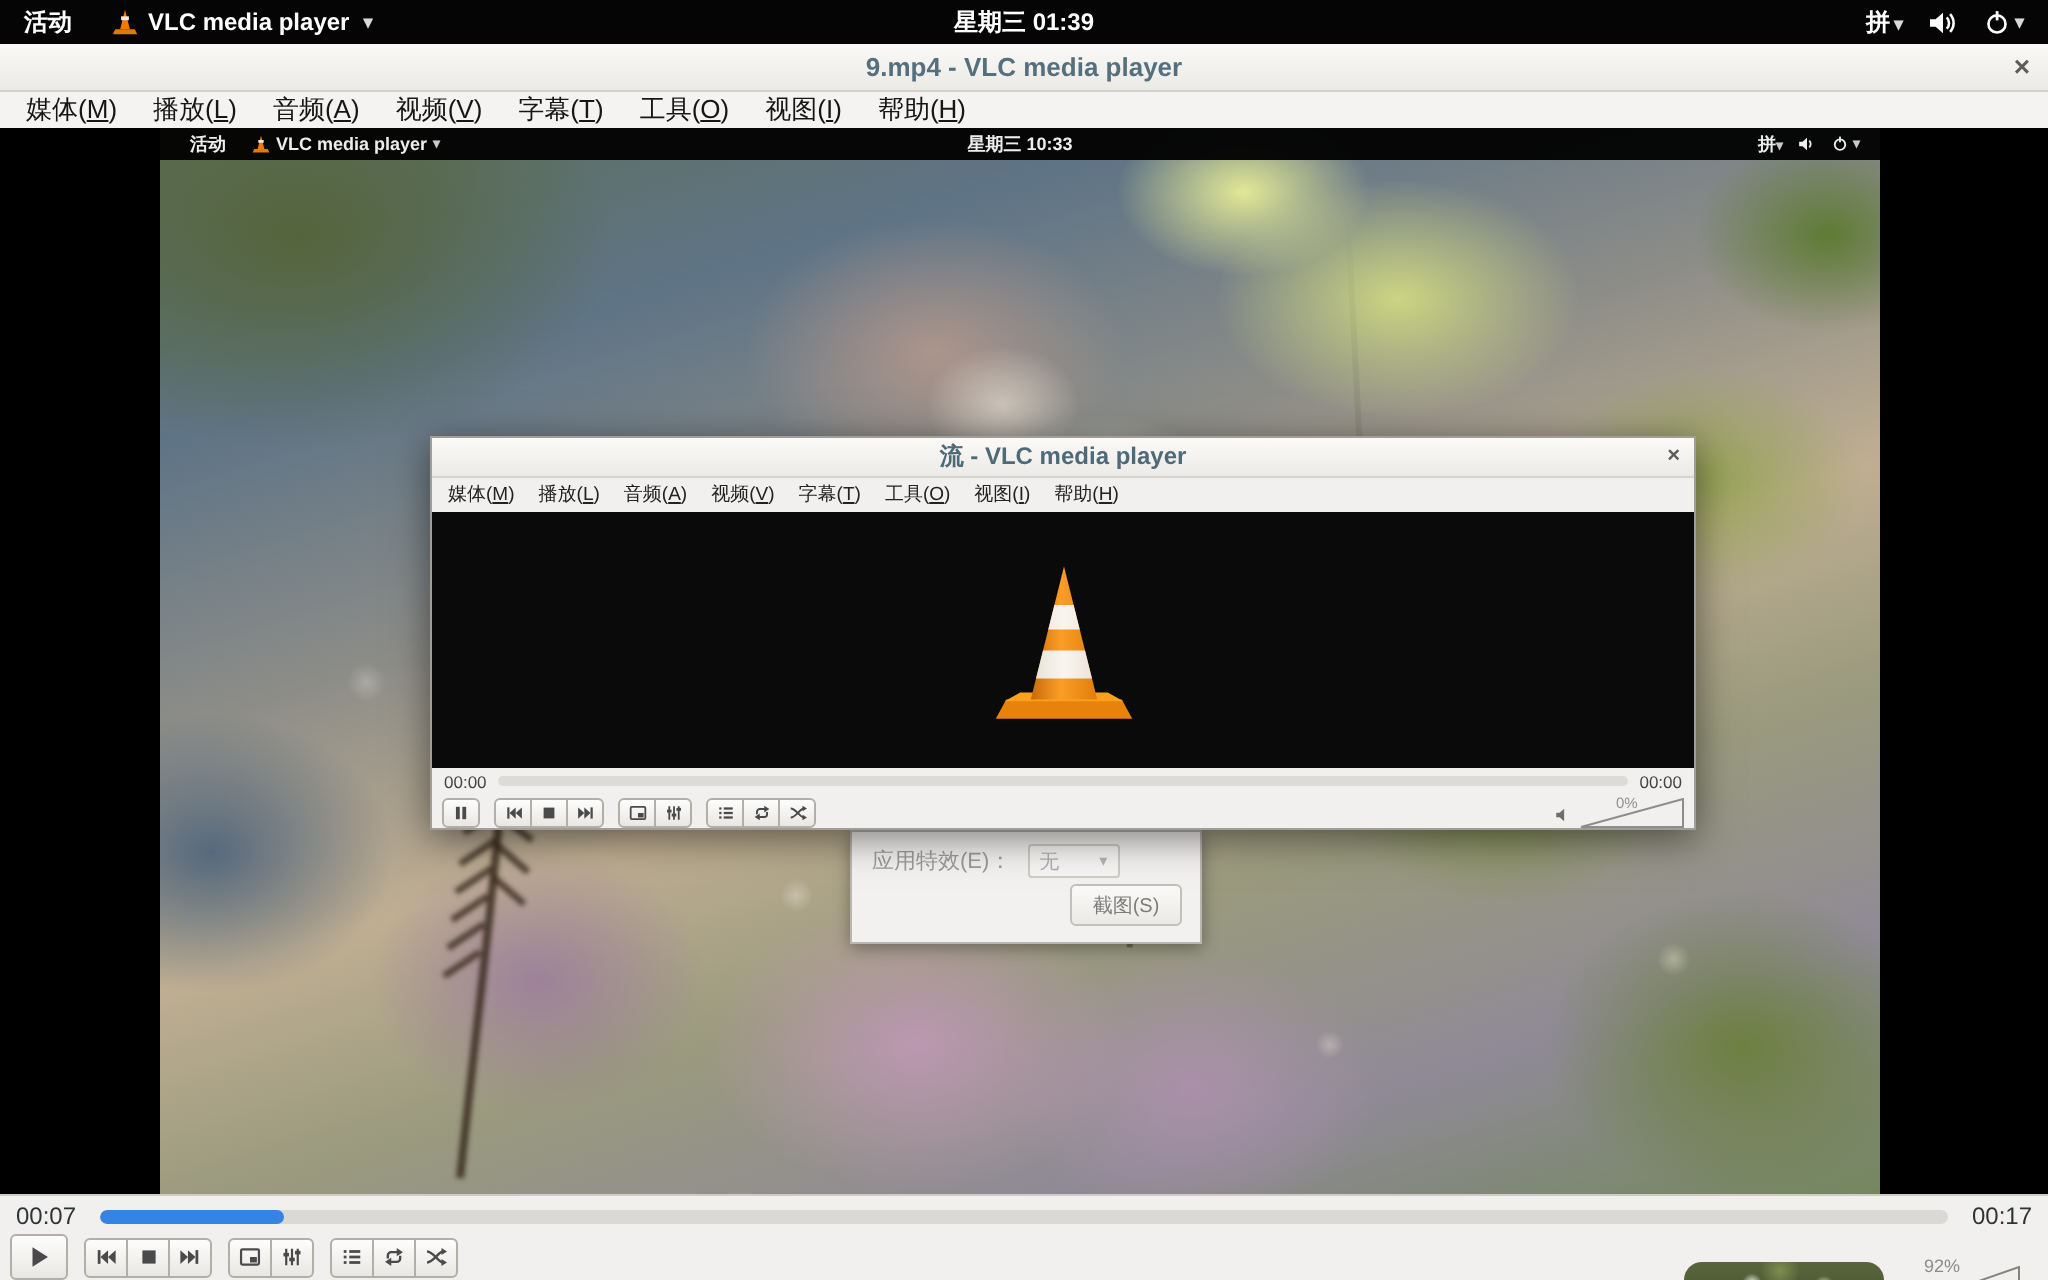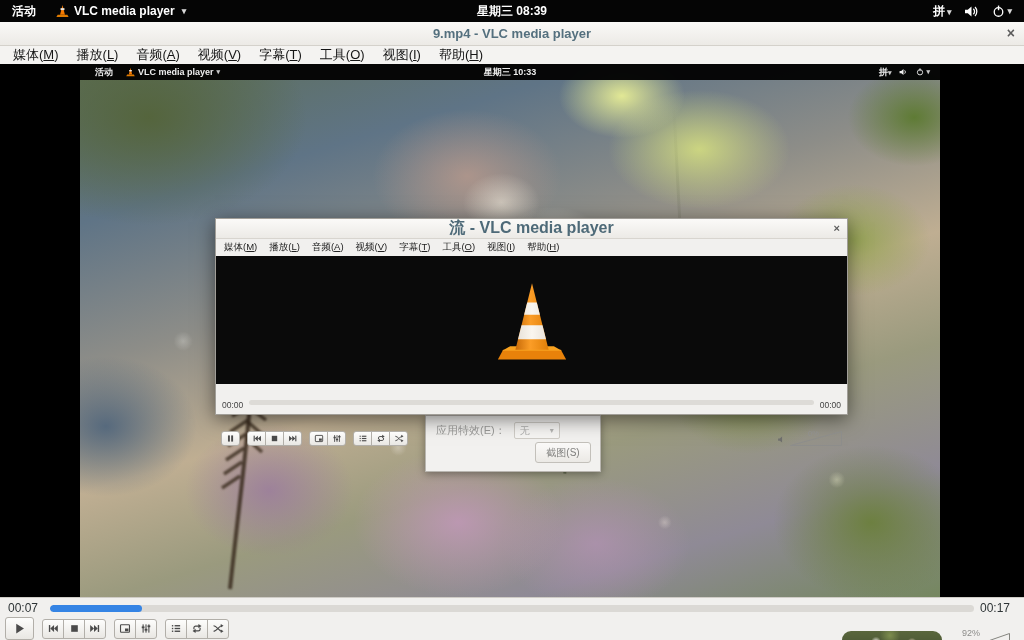--- a/index.html
+++ b/index.html
@@ -86,26 +86,26 @@
   .fx-select span{font-size:10px;color:#aeaeac;}
   .fx-btn{position:absolute;right:9px;bottom:8px;width:54px;height:19px;border:1px solid #c3c0ba;
           border-radius:3px;background:linear-gradient(#fbfaf9,#ebe9e5);font-size:10px;color:#7d7d7b;
           display:flex;align-items:center;justify-content:center;}
 
   
   .stream-window{position:absolute;left:135px;top:154px;width:633px;height:197px;background:#f1f0ee;
                  border:1px solid #a19e98;box-shadow:0 4px 18px rgba(0,0,0,.5);box-sizing:border-box;}
   .sw-titlebar{position:relative;height:19px;background:linear-gradient(#fbfaf8,#eceae6);
                border-bottom:1px solid #d8d5cf;}
-  .sw-title{text-align:center;line-height:18px;font-size:16px;font-weight:bold;color:#4e6a78;}
+  .sw-title{text-align:center;line-height:18px;font-size:12px;font-weight:bold;color:#4e6a78;}
   .sw-close{position:absolute;right:7px;top:0;line-height:18px;font-size:11px;font-weight:bold;color:#5c5c5c;}
   .sw-menubar{height:17px;background:#f1f0ee;display:flex;align-items:center;padding-left:2px;}
   .sw-menu-item{font-size:9.5px;color:#222;padding:0 6px;white-space:nowrap;}
   .sw-video{height:128px;background:#0a0a0a;display:flex;align-items:center;justify-content:center;}
-  .sw-seek{height:13px;display:flex;padding:16px 6px;gap:6px;}
+  .sw-seek{height:13px;display:flex;align-items:center;padding:0 6px;gap:6px;}
   .sw-time{font-size:8.5px;color:#444;}
   .sw-track{flex:1;height:5px;background:#dddbd7;border-radius:3px;position:relative;overflow:hidden;}
   .sw-controls{height:18px;display:flex;align-items:center;padding:0 5px;gap:7px;position:relative;}
   .btn{background:linear-gradient(#fdfdfc,#e9e7e3);border:1px solid #b2afa9;border-radius:3px;
        display:flex;align-items:center;justify-content:center;box-sizing:border-box;}
   .sw-btn{width:19px;height:15px;}
   .btn-group{display:flex;}
   .btn-group .btn{border-radius:0;margin-left:-1px;}
   .btn-group .btn:first-child{border-radius:3px 0 0 3px;margin-left:0;}
   .btn-group .btn:last-child{border-radius:0 3px 3px 0;}
@@ -115,21 +115,21 @@
             clip-path:polygon(0% 100%,100% 0%,100% 100%);overflow:hidden;}
   .tri-fill{height:100%;background:linear-gradient(#49e04c,#2fb832);}
   .vol-label{position:absolute;font-size:7.5px;color:#909090;}
 
   
   .bottom-bar{position:absolute;left:0;top:597px;width:1024px;height:43px;background:#f1f0ee;
               border-top:1px solid #cfccc6;box-sizing:border-box;z-index:60;}
   .seek-row{position:absolute;left:0;top:3px;width:1024px;height:14px;display:flex;align-items:center;}
   .time{font-size:12px;color:#2e3436;}
   .time-left{margin-left:8px;width:36px;}
-  .time-right{margin-right:8px;width:36px;text-align:left;}
+  .time-right{margin-right:8px;width:36px;text-align:right;}
   .track{flex:1;height:7px;background:#dbd9d5;border-radius:4px;margin:0 6px;position:relative;overflow:hidden;}
   .track-fill{position:absolute;left:0;top:0;height:100%;border-radius:4px;background:#3584e4;}
   .ctrl-row{position:absolute;left:5px;top:19px;display:flex;align-items:center;gap:8px;}
   .main-btn{width:29px;height:23px;}
   .std-btn{width:22px;height:20px;}
   .vol-area{position:absolute;right:4px;top:31px;width:180px;height:30px;}
   .flower-patch{position:absolute;left:2px;top:2px;width:100px;height:28px;border-radius:9px 9px 0 0;
     background:
       radial-gradient(circle 6px at 18% 62%, #e9b7cf, transparent),
       radial-gradient(circle 5px at 34% 38%, #f0efe6, transparent),
@@ -154,21 +154,21 @@
         <svg width="13" height="14" viewBox="0 0 16 17">
             <polygon points="8,1 11,13 5,13" fill="#f57900"></polygon>
             <rect x="5.6" y="5" width="4.8" height="2.4" fill="#efe9e0" transform="skewX(0)"></rect>
             <polygon points="2,13 14,13 15.5,16 0.5,16" fill="#e07b00"></polygon>
           </svg>
       </span>
       <span>VLC media player</span>
       <span class="caret">▾</span>
     </span>
   </div>
-  <span class="gb-clock">星期三 08:39</span>
+  <span class="gb-clock">星期三 01:39</span>
   <div class="gb-right">
     <span>
       <span>拼</span><span class="caret">▾</span>
     </span>
     <span>
       <svg width="15" height="13" viewBox="0 0 16 14" fill="#fff">
           <polygon points="1,5 4,5 8,1.5 8,12.5 4,9 1,9"></polygon>
           <path d="M10 4 A4.2 4.2 0 0 1 10 10" stroke="#fff" stroke-width="1.4" fill="none"></path>
           <path d="M11.8 2.2 A7 7 0 0 1 11.8 11.8" stroke="#fff" stroke-width="1.4" fill="none"></path>
         </svg>

